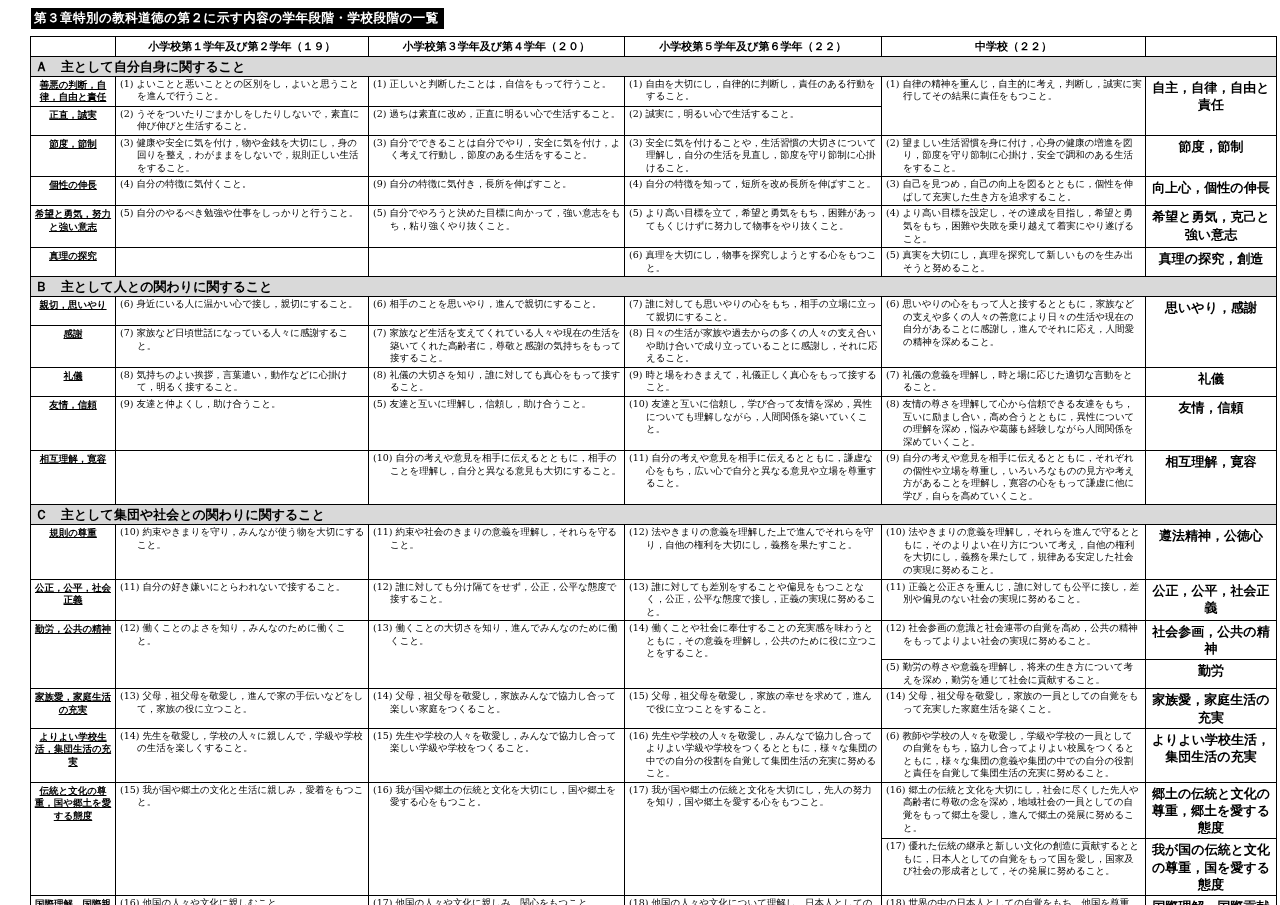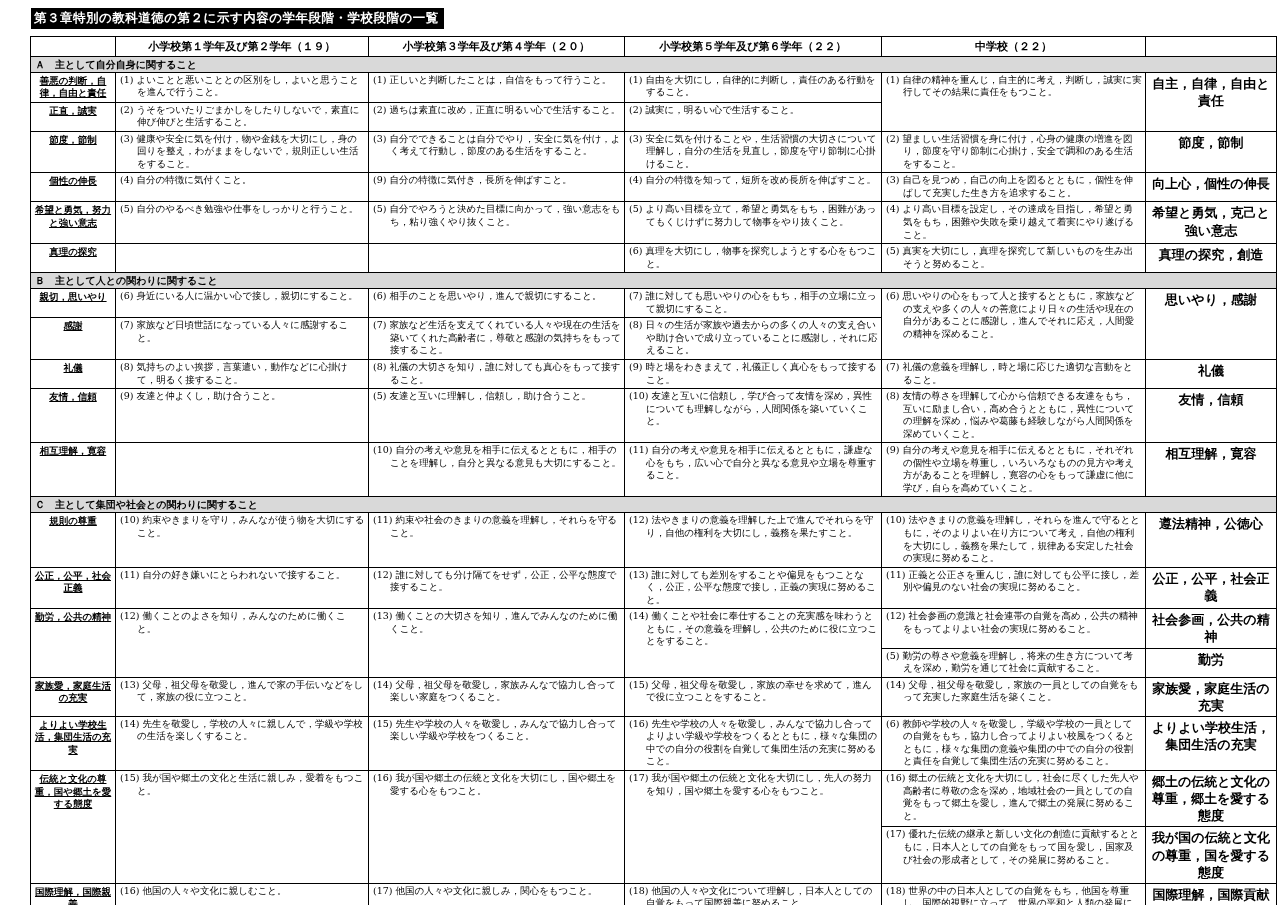--- a/index.html
+++ b/index.html
@@ -2,21 +2,21 @@
 <html lang="ja"><head>
 <meta charset="utf-8">
 <style>
   html,body{margin:0;padding:0;background:#fff;}
   body{width:1280px;height:905px;position:relative;font-family:"Liberation Sans",sans-serif;color:#000;}
   .page{position:absolute;left:30px;top:8px;width:1246px;}
   .doc-title{display:inline-block;background:#000;color:#fff;font-weight:bold;font-size:12.5px;padding:2px 5px 2px 3px;letter-spacing:.5px;margin:0 0 7px 1px;font-family:"Liberation Sans",sans-serif;}
   table{border-collapse:collapse;width:1246px;table-layout:fixed;border:1.5px solid #000;}
   td{border:1px solid #000;vertical-align:top;font-size:9.5px;line-height:1.32;padding:1px 3px 2px 3px;word-break:break-all;}
   td.hdr{font-weight:bold;text-align:center;font-size:11px;padding:2px 0;font-family:"Liberation Sans",sans-serif;vertical-align:middle;}
-  tr.sec td{background:#d9d9d9;font-weight:bold;text-align:left;font-size:10px;padding:1px 4px;font-family:"Liberation Sans",sans-serif;}
+  tr.sec td{background:#d9d9d9;font-weight:bold;text-align:left;font-size:13px;padding:1px 4px;font-family:"Liberation Sans",sans-serif;}
   td.lbl{font-weight:bold;text-align:center;font-size:9.5px;padding:2px 2px;font-family:"Liberation Sans",sans-serif;text-decoration:underline;}
   td.rlbl{font-weight:bold;text-align:center;font-size:13px;padding:2px 2px;font-family:"Liberation Sans",sans-serif;}
   td.body{font-family:"DejaVu Serif",serif;padding-left:21px;text-indent:-17px;}
   td.blank{padding:0;}
 </style>
 </head>
 <body>
 
 <div class="page">
   <div class="doc-title">第３章特別の教科道徳の第２に示す内容の学年段階・学校段階の一覧</div>

